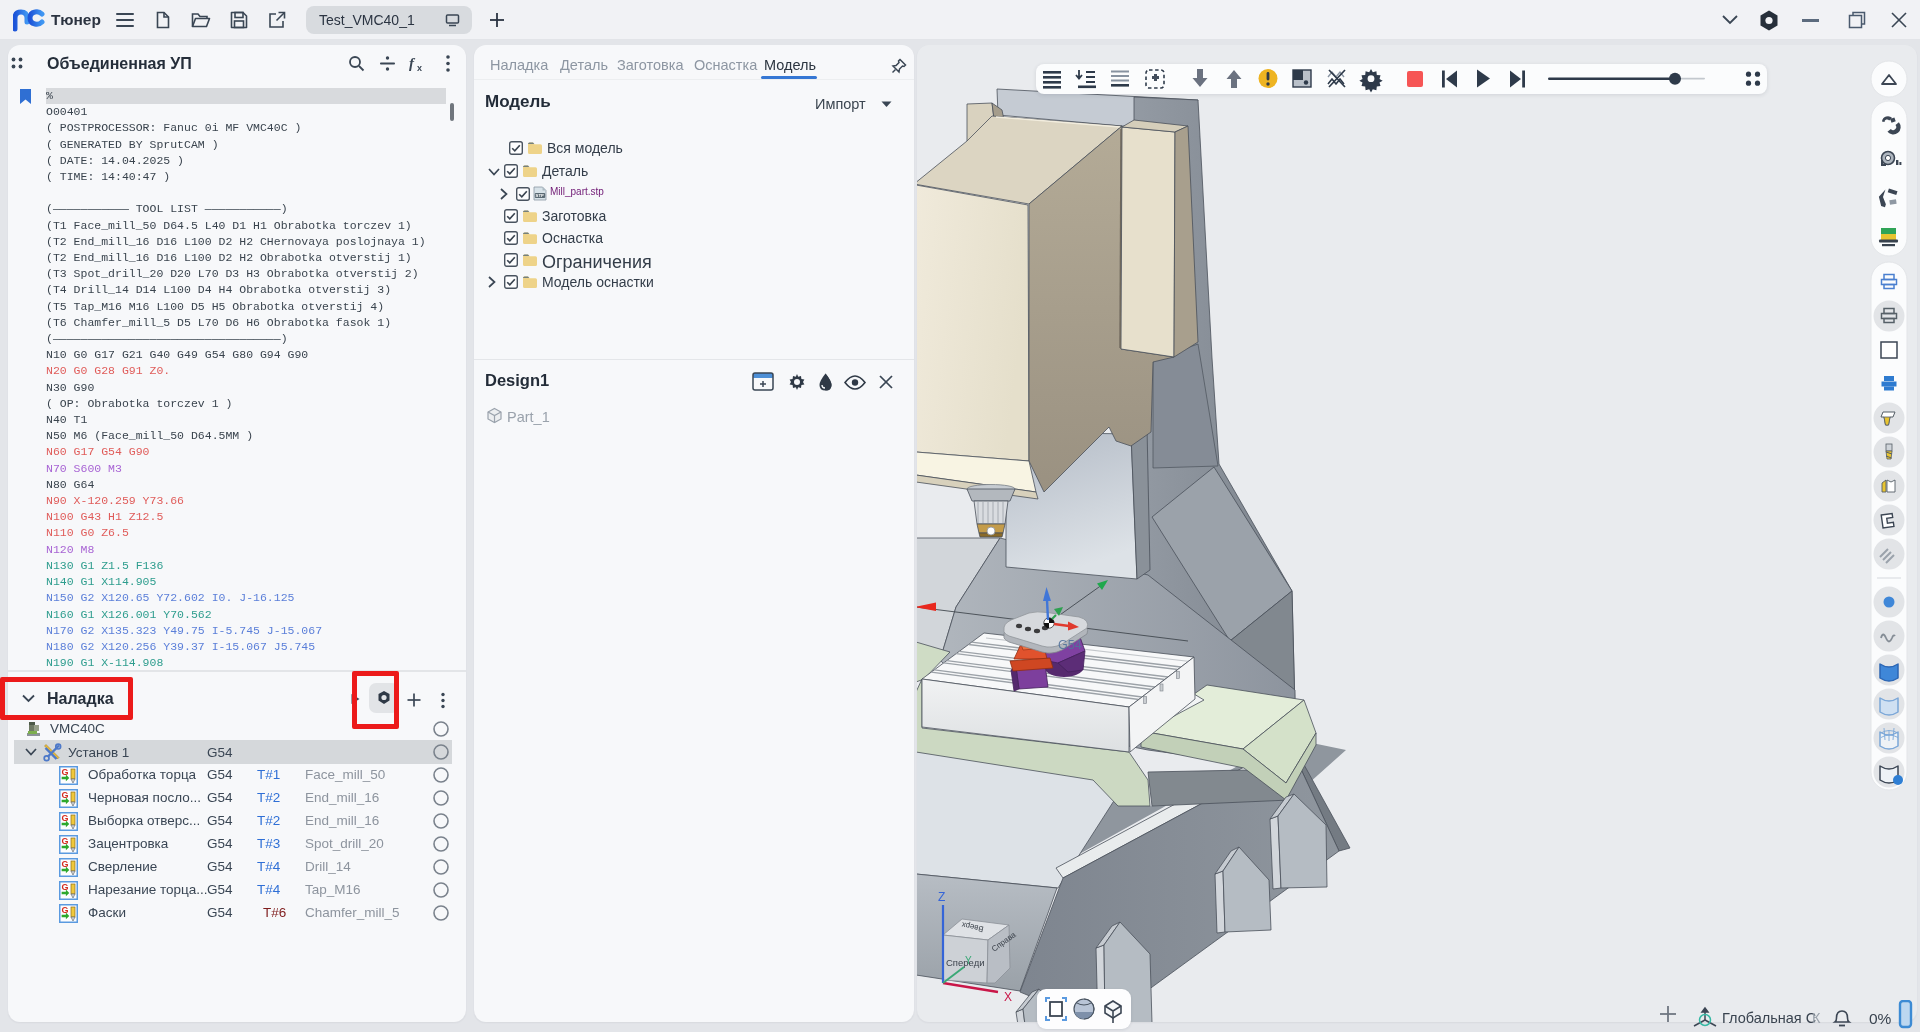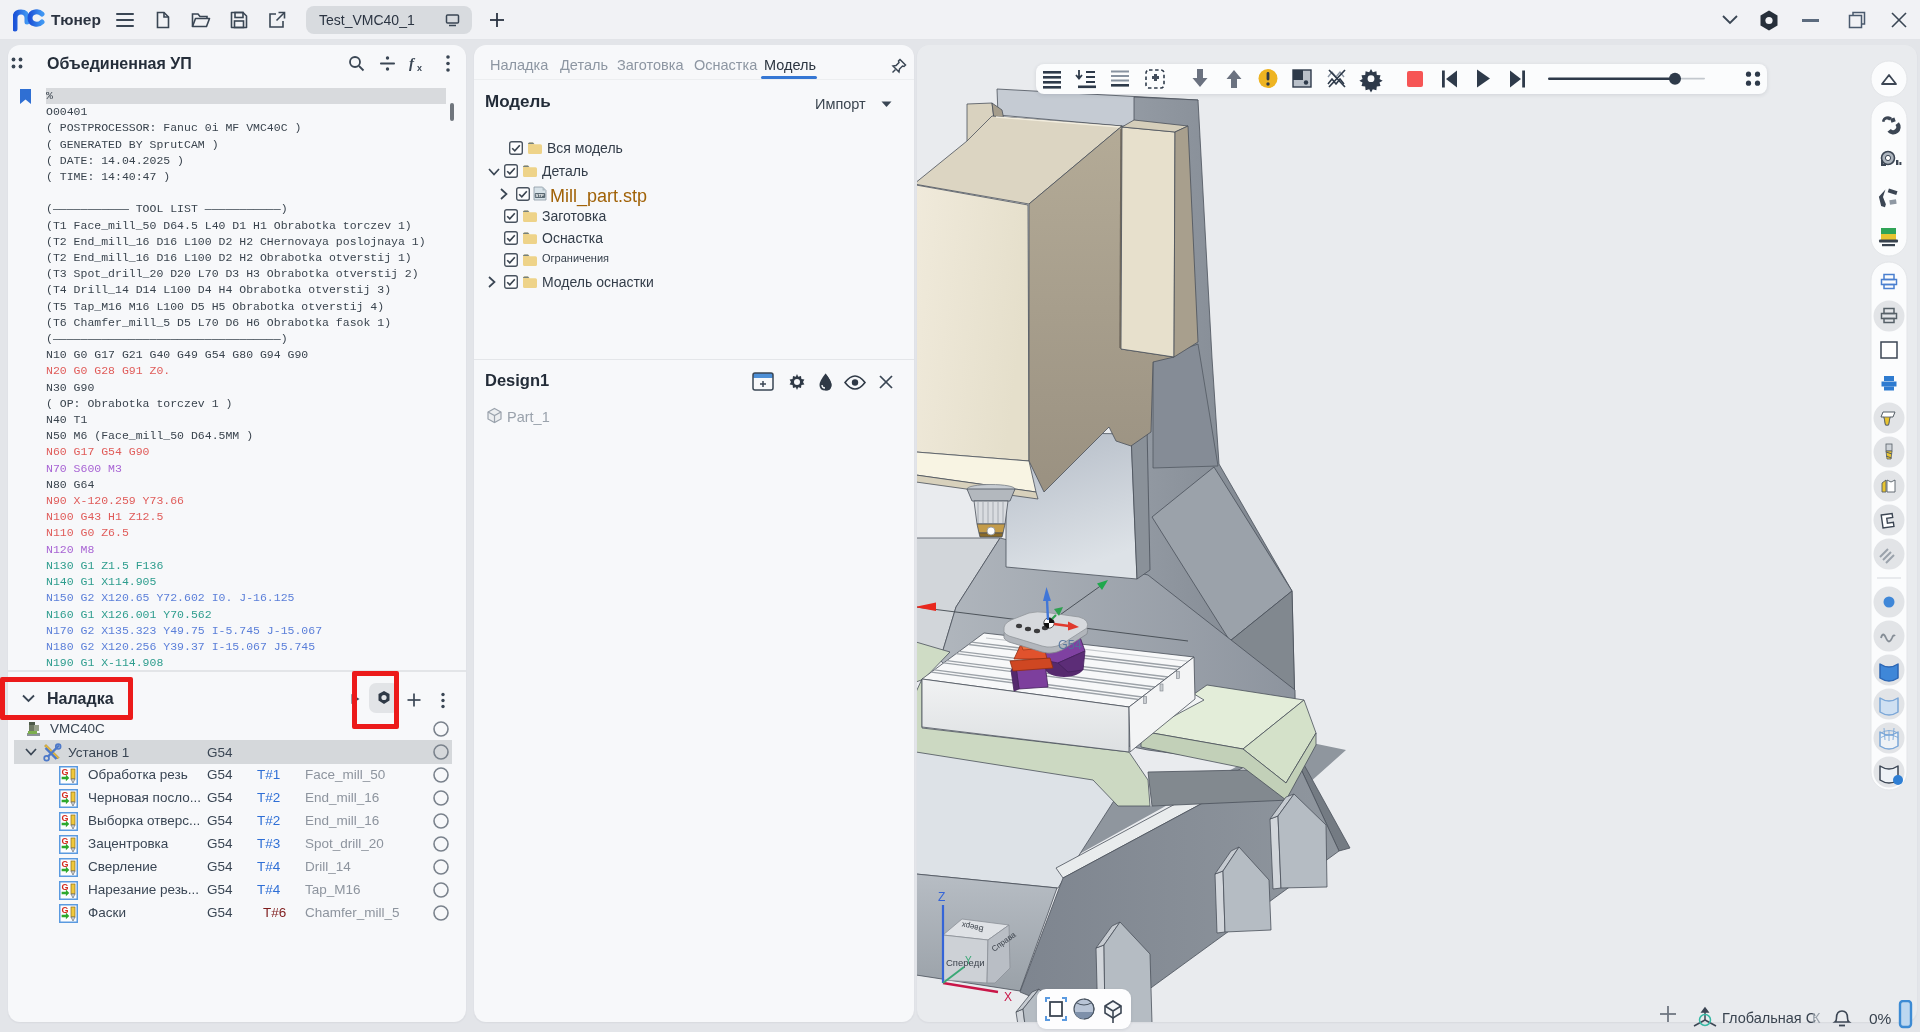--- a/index.html
+++ b/index.html
@@ -213,21 +213,21 @@
     <svg class="abs" style="left:425px;top:699px" width="16" height="16" viewBox="0 0 16 16">
         <circle cx="8" cy="8" r="7" fill="none" stroke="#7a828c" stroke-width="1.6"></circle>
       </svg>
     <svg class="abs" style="left:51px;top:721px" width="19" height="19" viewBox="0 0 19 19">
       <rect x="0.75" y="0.75" width="17.5" height="17.5" fill="#fdfdfe" stroke="#5a9ae0" stroke-width="1.5"></rect>
       <text x="2.5" y="9" font-size="9" font-weight="bold" fill="#d42a1e" font-family="Liberation Sans">G</text>
       <path d="M2.5 13.5 h5 v-2.5 l4 4 l-4 4 v-2.5 h-5 Z" fill="#2da82d" transform="scale(0.85) translate(0.6,-1)"></path>
       <rect x="12" y="3" width="4" height="10" fill="#f0c83c" stroke="#8a6d1a" stroke-width="0.7"></rect>
       <path d="M12 13 L16 13 L14 17 Z" fill="#d5d8db" stroke="#6a7076" stroke-width="0.7"></path>
     </svg>
-    <div class="abs" style="left:80px;top:722px">Обработка резь</div>
+    <div class="abs" style="left:80px;top:722px">Обработка торца</div>
     <div class="abs" style="left:199px;top:722px">G54</div>
     <div class="abs" style="left:249px;top:722px;color:#2f6fd6">T#1</div>
     <div class="abs" style="left:297px;top:722px;color:#8d949e">Face_mill_50</div>
     <svg class="abs" style="left:425px;top:722px" width="16" height="16" viewBox="0 0 16 16">
         <circle cx="8" cy="8" r="7" fill="none" stroke="#7a828c" stroke-width="1.6"></circle>
       </svg>
     <svg class="abs" style="left:51px;top:744px" width="19" height="19" viewBox="0 0 19 19">
       <rect x="0.75" y="0.75" width="17.5" height="17.5" fill="#fdfdfe" stroke="#5a9ae0" stroke-width="1.5"></rect>
       <text x="2.5" y="9" font-size="9" font-weight="bold" fill="#d42a1e" font-family="Liberation Sans">G</text>
       <path d="M2.5 13.5 h5 v-2.5 l4 4 l-4 4 v-2.5 h-5 Z" fill="#2da82d" transform="scale(0.85) translate(0.6,-1)"></path>
@@ -283,21 +283,21 @@
     <svg class="abs" style="left:425px;top:814px" width="16" height="16" viewBox="0 0 16 16">
         <circle cx="8" cy="8" r="7" fill="none" stroke="#7a828c" stroke-width="1.6"></circle>
       </svg>
     <svg class="abs" style="left:51px;top:836px" width="19" height="19" viewBox="0 0 19 19">
       <rect x="0.75" y="0.75" width="17.5" height="17.5" fill="#fdfdfe" stroke="#5a9ae0" stroke-width="1.5"></rect>
       <text x="2.5" y="9" font-size="9" font-weight="bold" fill="#d42a1e" font-family="Liberation Sans">G</text>
       <path d="M2.5 13.5 h5 v-2.5 l4 4 l-4 4 v-2.5 h-5 Z" fill="#2da82d" transform="scale(0.85) translate(0.6,-1)"></path>
       <rect x="12" y="3" width="4" height="10" fill="#f0c83c" stroke="#8a6d1a" stroke-width="0.7"></rect>
       <path d="M12 13 L16 13 L14 17 Z" fill="#d5d8db" stroke="#6a7076" stroke-width="0.7"></path>
     </svg>
-    <div class="abs" style="left:80px;top:837px">Нарезание резь...</div>
+    <div class="abs" style="left:80px;top:837px">Нарезание торца...</div>
     <div class="abs" style="left:199px;top:837px">G54</div>
     <div class="abs" style="left:249px;top:837px;color:#2f6fd6">T#4</div>
     <div class="abs" style="left:297px;top:837px;color:#8d949e">Tap_M16</div>
     <svg class="abs" style="left:425px;top:837px" width="16" height="16" viewBox="0 0 16 16">
         <circle cx="8" cy="8" r="7" fill="none" stroke="#7a828c" stroke-width="1.6"></circle>
       </svg>
     <svg class="abs" style="left:51px;top:859px" width="19" height="19" viewBox="0 0 19 19">
       <rect x="0.75" y="0.75" width="17.5" height="17.5" fill="#fdfdfe" stroke="#5a9ae0" stroke-width="1.5"></rect>
       <text x="2.5" y="9" font-size="9" font-weight="bold" fill="#d42a1e" font-family="Liberation Sans">G</text>
       <path d="M2.5 13.5 h5 v-2.5 l4 4 l-4 4 v-2.5 h-5 Z" fill="#2da82d" transform="scale(0.85) translate(0.6,-1)"></path>
@@ -361,21 +361,21 @@
   <svg class="abs" style="left:42px;top:142px" width="14" height="14" viewBox="0 0 14 14">
       <rect x="0.7" y="0.7" width="12.6" height="12.6" rx="2" fill="#fdfdfe" stroke="#49535f" stroke-width="1.4"></rect>
       <path d="M3.2 7.2 L5.8 9.8 L10.8 4.2" fill="none" stroke="#39434f" stroke-width="1.6"></path>
     </svg>
   <svg class="abs" style="left:59px;top:141px" width="14" height="15" viewBox="0 0 14 15">
       <path d="M1 1 H9.5 L13 4.5 V14 H1 Z" fill="#d7e2e8" stroke="#8a98a2" stroke-width="0.8"></path>
       <path d="M9.5 1 L13 4.5 H9.5 Z" fill="#aebbc3"></path>
       <rect x="1.8" y="7" width="10.4" height="5" rx="1" fill="#5a6a74"></rect>
       <text x="2.6" y="11" font-size="4.2" font-weight="bold" fill="#fff" font-family="Liberation Sans">STP</text>
     </svg>
-  <div class="abs" style="left:76px;top:141px;font-size:18px;color:#a16207">Mill_part.stp</div>
+  <div class="abs" style="left:76px;top:141px;font-size:10px;color:#701a75">Mill_part.stp</div>
   <svg class="abs" style="left:30px;top:164px" width="14" height="14" viewBox="0 0 14 14">
       <rect x="0.7" y="0.7" width="12.6" height="12.6" rx="2" fill="#fdfdfe" stroke="#49535f" stroke-width="1.4"></rect>
       <path d="M3.2 7.2 L5.8 9.8 L10.8 4.2" fill="none" stroke="#39434f" stroke-width="1.6"></path>
     </svg>
   <svg class="abs" style="left:48px;top:164px" width="16" height="14" viewBox="0 0 16 14">
       <path d="M1 3 Q1 1.5 2.5 1.5 H6 L7.5 3.2 H13.5 Q15 3.2 15 4.7 V11.5 Q15 13 13.5 13 H2.5 Q1 13 1 11.5 Z" fill="#eed389"></path>
       <path d="M1 3 Q1 1.5 2.5 1.5 H6 L7.3 3 H1 Z" fill="#74807e"></path>
     </svg>
   <div class="abs" style="left:68px;top:163px;font-size:14px;color:#333d49">Заготовка</div>
   <svg class="abs" style="left:30px;top:186px" width="14" height="14" viewBox="0 0 14 14">
@@ -388,21 +388,21 @@
     </svg>
   <div class="abs" style="left:68px;top:185px;font-size:14px;color:#333d49">Оснастка</div>
   <svg class="abs" style="left:30px;top:208px" width="14" height="14" viewBox="0 0 14 14">
       <rect x="0.7" y="0.7" width="12.6" height="12.6" rx="2" fill="#fdfdfe" stroke="#49535f" stroke-width="1.4"></rect>
       <path d="M3.2 7.2 L5.8 9.8 L10.8 4.2" fill="none" stroke="#39434f" stroke-width="1.6"></path>
     </svg>
   <svg class="abs" style="left:48px;top:208px" width="16" height="14" viewBox="0 0 16 14">
       <path d="M1 3 Q1 1.5 2.5 1.5 H6 L7.5 3.2 H13.5 Q15 3.2 15 4.7 V11.5 Q15 13 13.5 13 H2.5 Q1 13 1 11.5 Z" fill="#eed389"></path>
       <path d="M1 3 Q1 1.5 2.5 1.5 H6 L7.3 3 H1 Z" fill="#74807e"></path>
     </svg>
-  <div class="abs" style="left:68px;top:207px;font-size:11px;color:#333d49">Ограничения</div>
+  <div class="abs" style="left:68px;top:207px;font-size:18px;color:#333d49">Ограничения</div>
   <svg class="abs" style="left:14px;top:231px" width="8" height="12" viewBox="0 0 8 12">
       <path d="M1 1 L6.5 6 L1 11" fill="none" stroke="#3a4654" stroke-width="1.7"></path>
     </svg>
   <svg class="abs" style="left:30px;top:230px" width="14" height="14" viewBox="0 0 14 14">
       <rect x="0.7" y="0.7" width="12.6" height="12.6" rx="2" fill="#fdfdfe" stroke="#49535f" stroke-width="1.4"></rect>
       <path d="M3.2 7.2 L5.8 9.8 L10.8 4.2" fill="none" stroke="#39434f" stroke-width="1.6"></path>
     </svg>
   <svg class="abs" style="left:48px;top:230px" width="16" height="14" viewBox="0 0 16 14">
       <path d="M1 3 Q1 1.5 2.5 1.5 H6 L7.5 3.2 H13.5 Q15 3.2 15 4.7 V11.5 Q15 13 13.5 13 H2.5 Q1 13 1 11.5 Z" fill="#eed389"></path>
       <path d="M1 3 Q1 1.5 2.5 1.5 H6 L7.3 3 H1 Z" fill="#74807e"></path>

